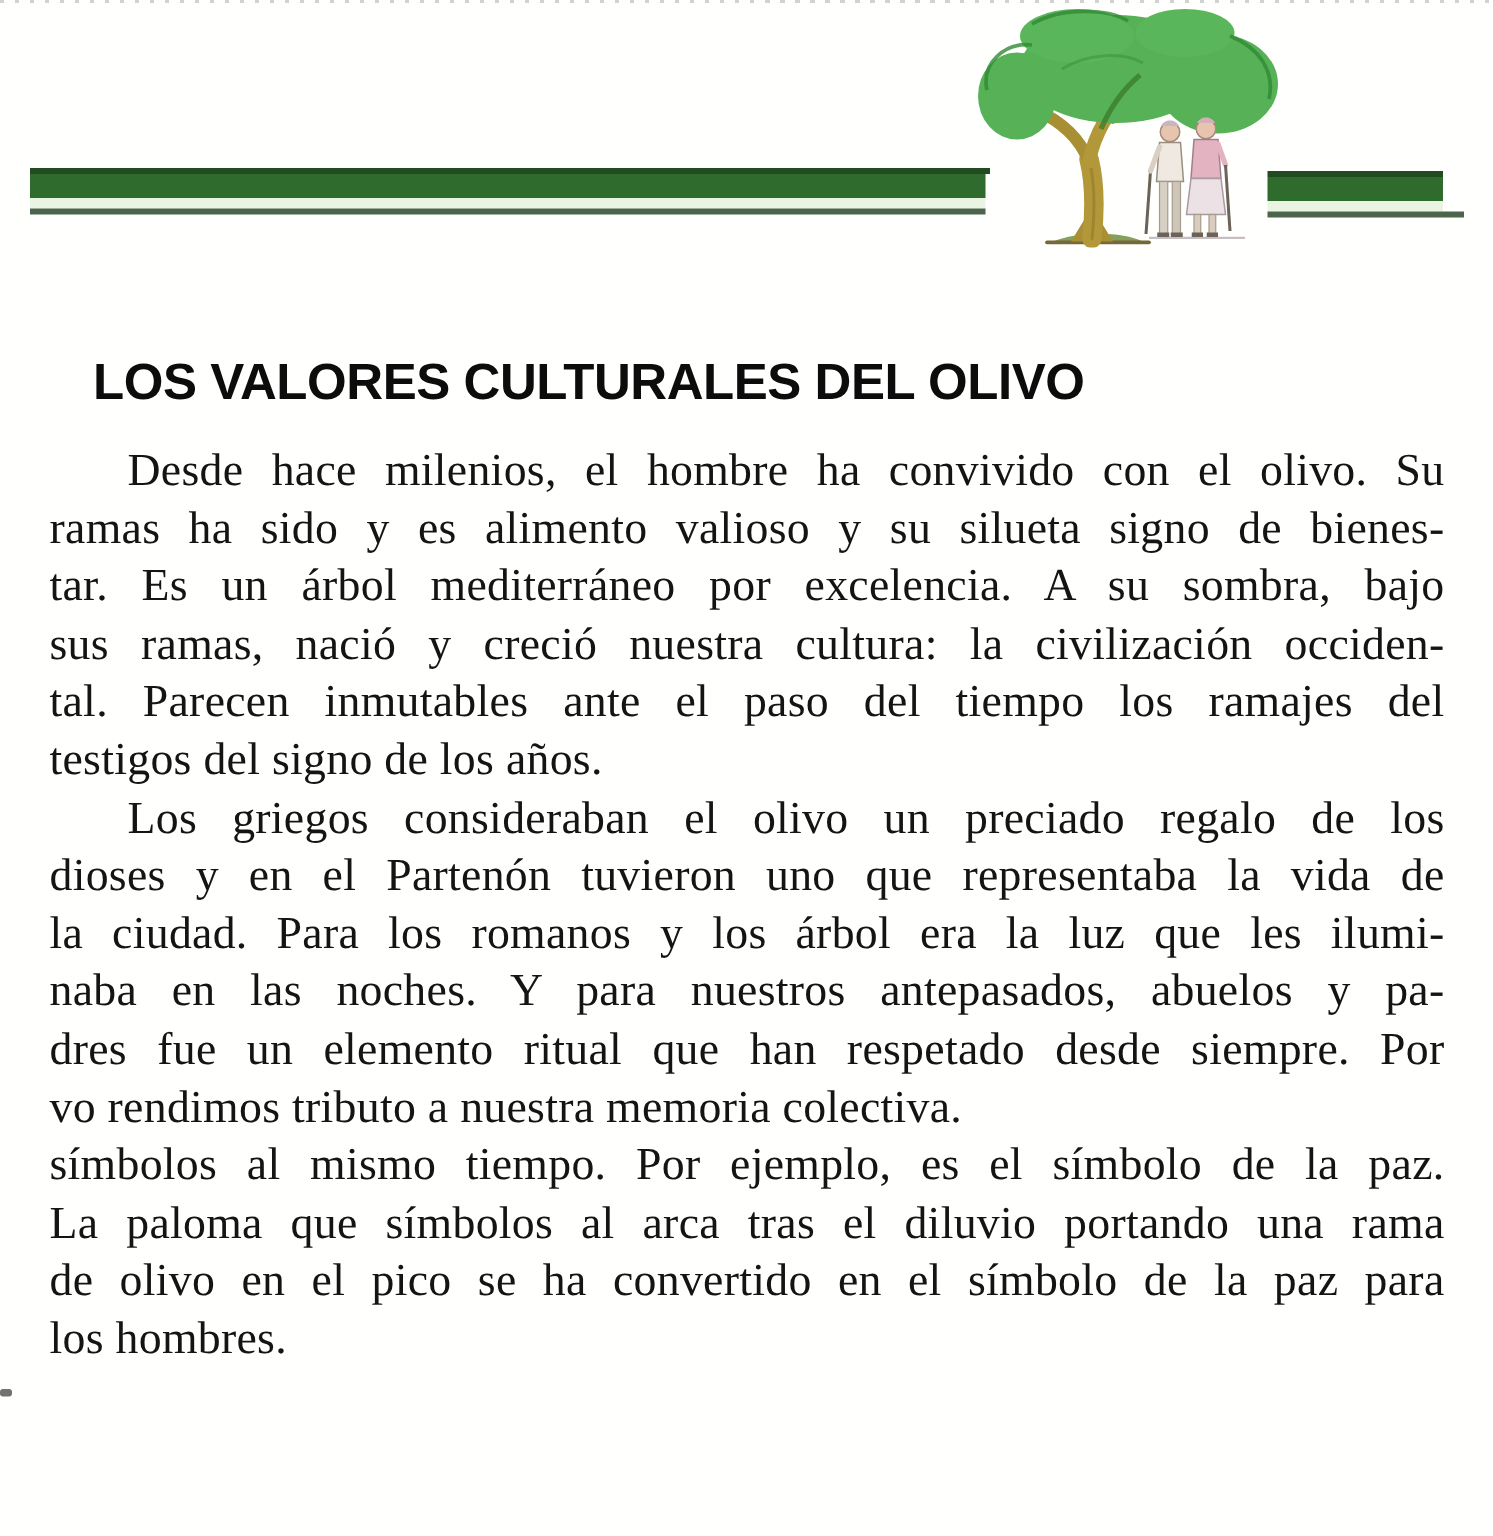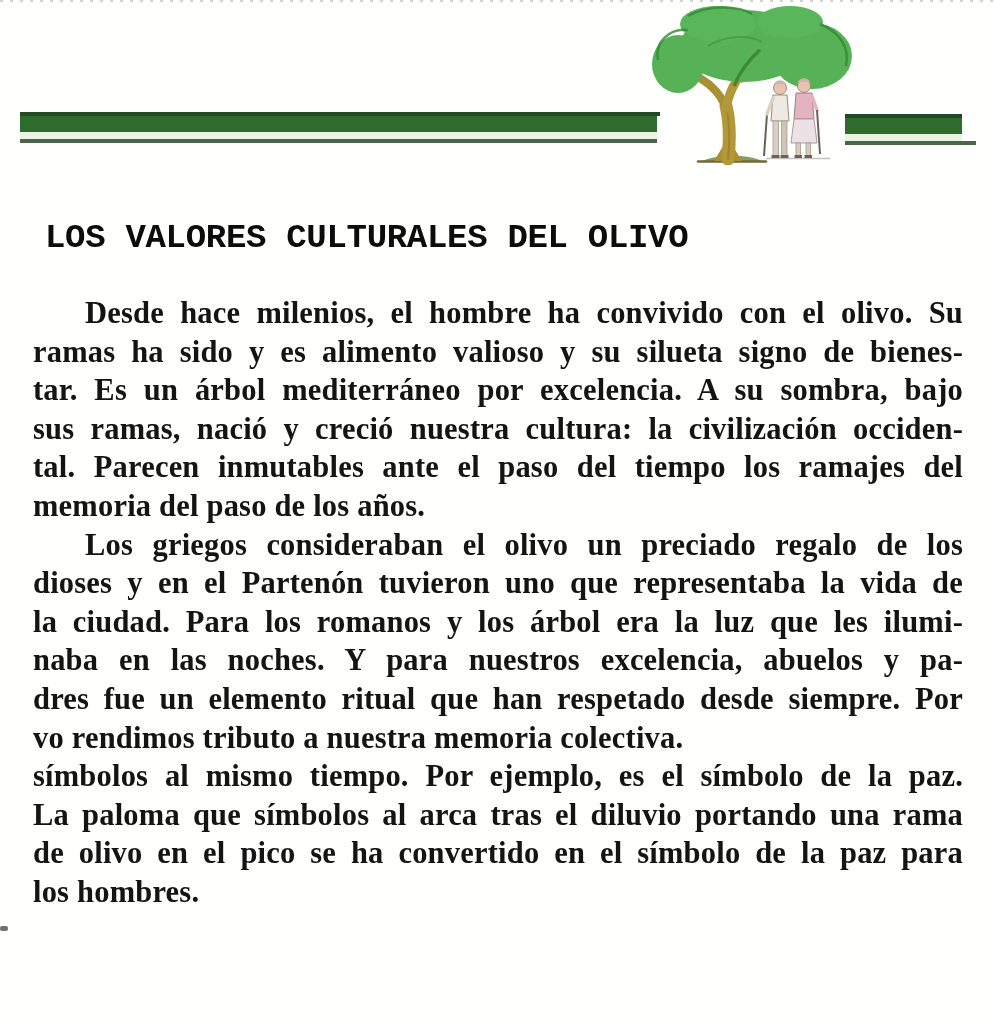--- a/index.html
+++ b/index.html
@@ -25,33 +25,33 @@
   .rule-left{left:20px;top:112px;width:637px;}
   .rule-left .edge{width:640px;}
   .rule-right{left:845px;top:114px;width:117px;}
   .rule-right .thin{width:131px;}
 
   
   .tree{position:absolute;left:648px;top:2px;}
 
   
   h1.title{
-    position:absolute;left:45px;top:219px;margin:0;
-    font-family:Liberation Mono, monospace;
+    position:absolute;left:45px;top:219px;margin:17px;
+    font-family:Liberation Sans, sans-serif;
     font-weight:bold;font-size:34px;line-height:38px;
     letter-spacing:-0.3px;color:#0c0c0c;white-space:nowrap;
   }
 
   
   .body-text{
     position:absolute;left:33px;top:294px;width:930px;
     font-size:30.5px;line-height:38.6px;letter-spacing:0.2px;
     color:#141414;
   }
-  .body-text p{margin:0;padding:0;font-weight:bold;}
+  .body-text p{margin:0;padding:0;}
   .line{
     display:block;text-align:justify;text-align-last:justify;
   }
   .line.indent{text-indent:52px;}
   .line.end{text-align-last:left;}
 
   
   .artifact{
     position:absolute;left:0;top:926px;width:8px;height:5px;
     background:#4f4f4f;border-radius:2px;opacity:.8;
@@ -135,27 +135,27 @@
 
   <h1 class="title">LOS VALORES CULTURALES DEL OLIVO</h1>
 
   <div class="body-text">
     <p>
       <span class="line indent">Desde hace milenios, el hombre ha convivido con el olivo. Su</span>
       <span class="line">ramas ha sido y es alimento valioso y su silueta signo de bienes-</span>
       <span class="line">tar. Es un árbol mediterráneo por excelencia. A su sombra, bajo</span>
       <span class="line">sus ramas, nació y creció nuestra cultura: la civilización occiden-</span>
       <span class="line">tal. Parecen inmutables ante el paso del tiempo los ramajes del</span>
-      <span class="line end">memoria del paso de los años.</span>
+      <span class="line end">testigos del signo de los años.</span>
     </p>
     <p>
       <span class="line indent">Los griegos consideraban el olivo un preciado regalo de los</span>
       <span class="line">dioses y en el Partenón tuvieron uno que representaba la vida de</span>
       <span class="line">la ciudad. Para los romanos y los árbol era la luz que les ilumi-</span>
-      <span class="line">naba en las noches. Y para nuestros excelencia, abuelos y pa-</span>
+      <span class="line">naba en las noches. Y para nuestros antepasados, abuelos y pa-</span>
       <span class="line">dres fue un elemento ritual que han respetado desde siempre. Por</span>
       <span class="line end">vo rendimos tributo a nuestra memoria colectiva.</span>
     </p>
     <p>
       <span class="line">símbolos al mismo tiempo. Por ejemplo, es el símbolo de la paz.</span>
       <span class="line">La paloma que símbolos al arca tras el diluvio portando una rama</span>
       <span class="line">de olivo en el pico se ha convertido en el símbolo de la paz para</span>
       <span class="line end">los hombres.</span>
     </p>
   </div>

